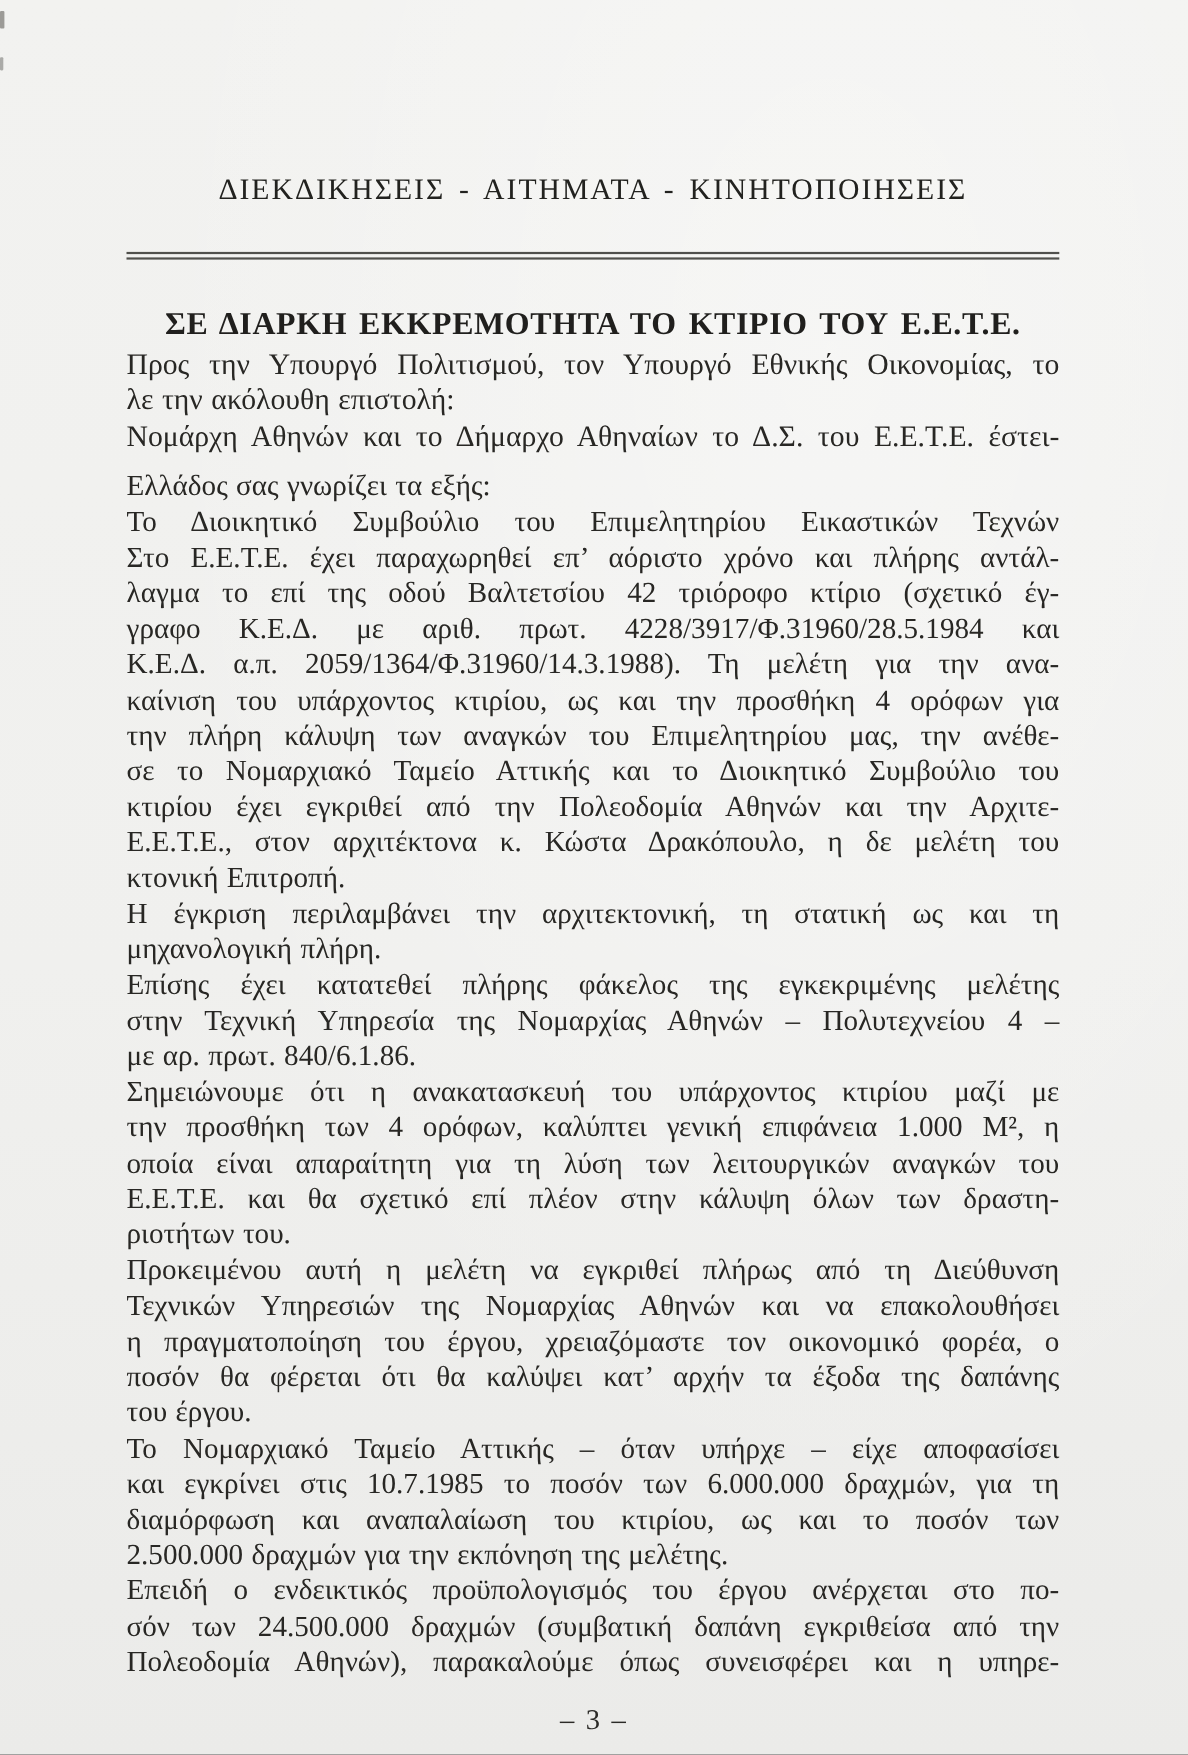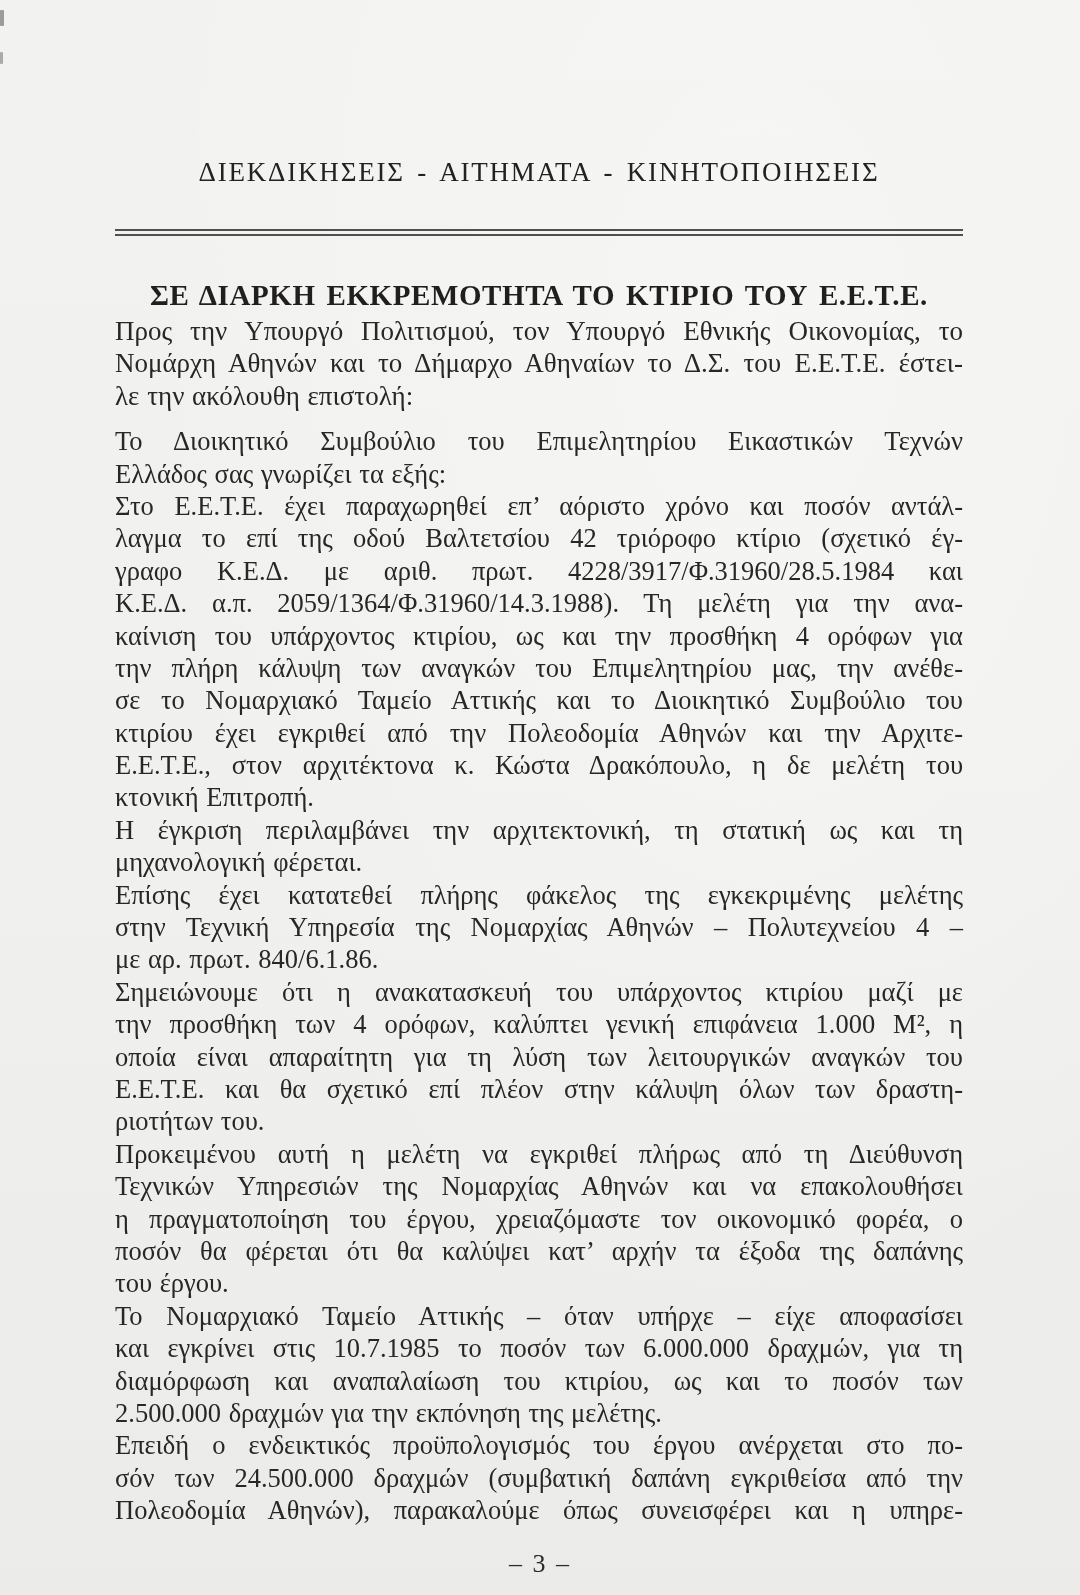--- a/index.html
+++ b/index.html
@@ -81,43 +81,43 @@
 
   <header class="hdr">
     <h1 class="rubric">ΔΙΕΚΔΙΚΗΣΕΙΣ - ΑΙΤΗΜΑΤΑ - ΚΙΝΗΤΟΠΟΙΗΣΕΙΣ</h1>
     <div class="double-rule"></div>
   </header>
 
   <main>
     <h2 class="headline">ΣΕ ΔΙΑΡΚΗ ΕΚΚΡΕΜΟΤΗΤΑ ΤΟ ΚΤΙΡΙΟ ΤΟΥ Ε.Ε.Τ.Ε.</h2>
     <div class="lede">
         <div class="line">Προς την Υπουργό Πολιτισμού, τον Υπουργό Εθνικής Οικονομίας, το</div>
+        <div class="line line-end">λε την ακόλουθη επιστολή:</div>
         <div class="line">Νομάρχη Αθηνών και το Δήμαρχο Αθηναίων το Δ.Σ. του Ε.Ε.Τ.Ε. έστει-</div>
-        <div class="line line-end">λε την ακόλουθη επιστολή:</div>
       </div>
     <div class="body">
         <div class="para">
+          <div class="line line-end">Ελλάδος σας γνωρίζει τα εξής:</div>
           <div class="line">Το Διοικητικό Συμβούλιο του Επιμελητηρίου Εικαστικών Τεχνών</div>
-          <div class="line line-end">Ελλάδος σας γνωρίζει τα εξής:</div>
         </div>
         <div class="para">
-          <div class="line">Στο Ε.Ε.Τ.Ε. έχει παραχωρηθεί επ’ αόριστο χρόνο και ποσόν αντάλ-</div>
+          <div class="line">Στο Ε.Ε.Τ.Ε. έχει παραχωρηθεί επ’ αόριστο χρόνο και πλήρης αντάλ-</div>
           <div class="line">λαγμα το επί της οδού Βαλτετσίου 42 τριόροφο κτίριο (σχετικό έγ-</div>
           <div class="line">γραφο Κ.Ε.Δ. με αριθ. πρωτ. 4228/3917/Φ.31960/28.5.1984 και</div>
           <div class="line">Κ.Ε.Δ. α.π. 2059/1364/Φ.31960/14.3.1988). Τη μελέτη για την ανα-</div>
           <div class="line">καίνιση του υπάρχοντος κτιρίου, ως και την προσθήκη 4 ορόφων για</div>
           <div class="line">την πλήρη κάλυψη των αναγκών του Επιμελητηρίου μας, την ανέθε-</div>
           <div class="line">σε το Νομαρχιακό Ταμείο Αττικής και το Διοικητικό Συμβούλιο του</div>
           <div class="line">κτιρίου έχει εγκριθεί από την Πολεοδομία Αθηνών και την Αρχιτε-</div>
           <div class="line">Ε.Ε.Τ.Ε., στον αρχιτέκτονα κ. Κώστα Δρακόπουλο, η δε μελέτη του</div>
           <div class="line line-end">κτονική Επιτροπή.</div>
         </div>
         <div class="para">
           <div class="line">Η έγκριση περιλαμβάνει την αρχιτεκτονική, τη στατική ως και τη</div>
-          <div class="line line-end">μηχανολογική φέρεται.</div>
+          <div class="line line-end">μηχανολογική πλήρη.</div>
         </div>
         <div class="para">
           <div class="line">Επίσης έχει κατατεθεί πλήρης φάκελος της εγκεκριμένης μελέτης</div>
           <div class="line">στην Τεχνική Υπηρεσία της Νομαρχίας Αθηνών – Πολυτεχνείου 4 –</div>
           <div class="line line-end">με αρ. πρωτ. 840/6.1.86.</div>
         </div>
         <div class="para">
           <div class="line">Σημειώνουμε ότι η ανακατασκευή του υπάρχοντος κτιρίου μαζί με</div>
           <div class="line">την προσθήκη των 4 ορόφων, καλύπτει γενική επιφάνεια 1.000 Μ², η</div>
           <div class="line">οποία είναι απαραίτητη για τη λύση των λειτουργικών αναγκών του</div>

